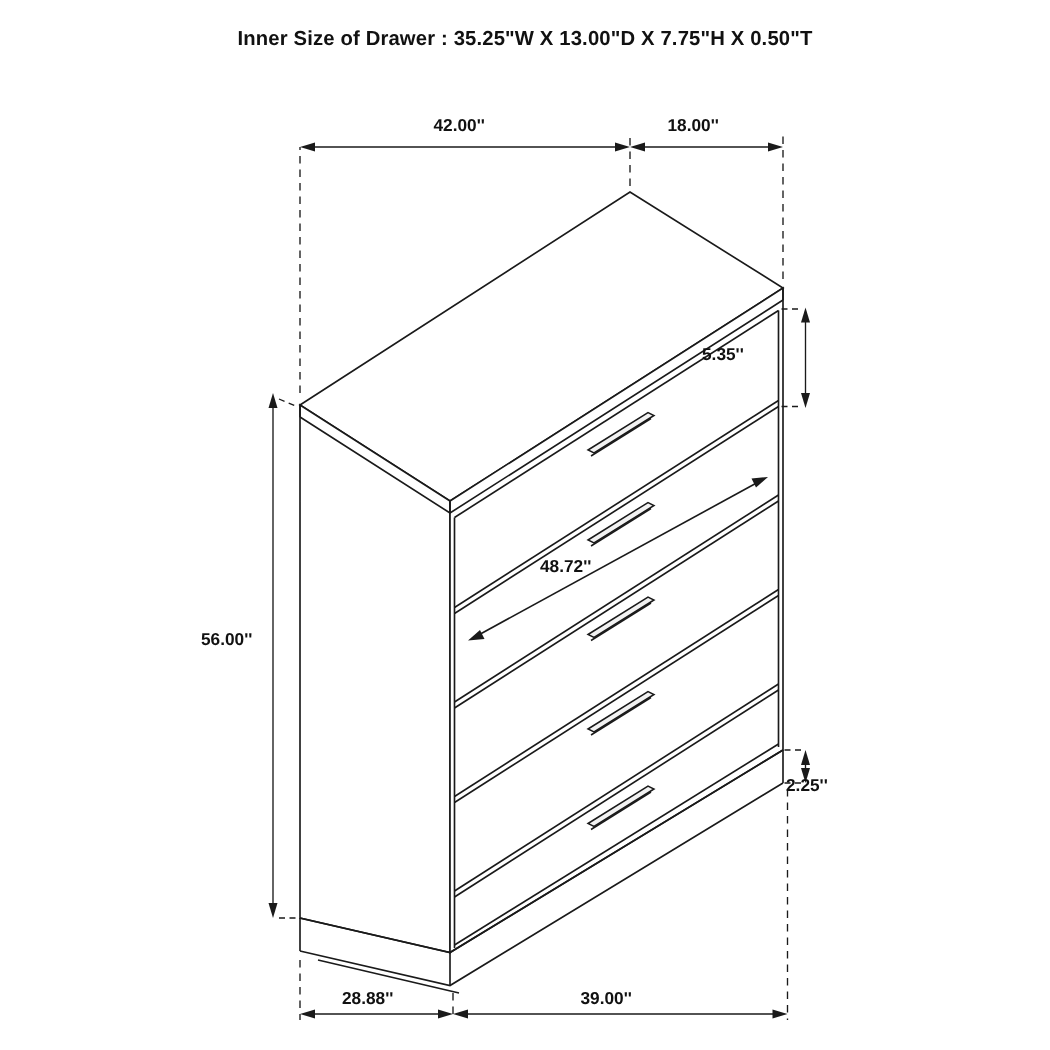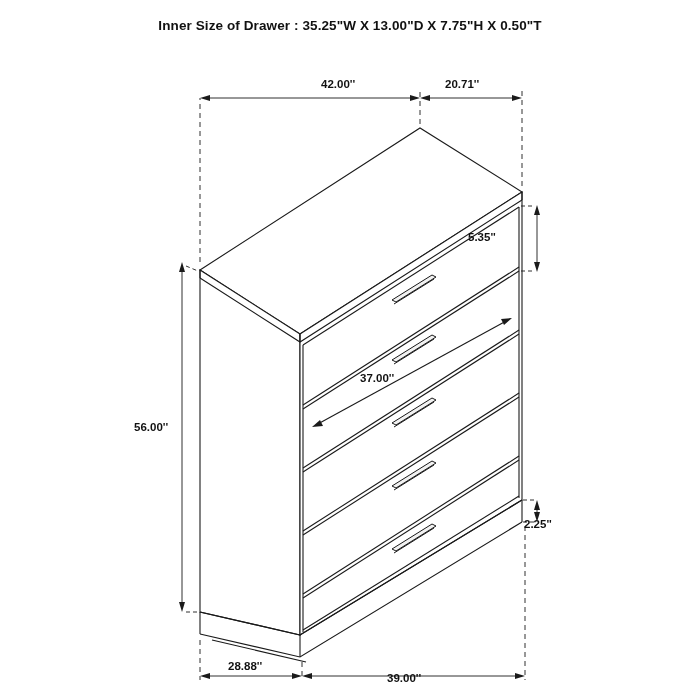--- a/index.html
+++ b/index.html
@@ -168,29 +168,29 @@
         <polygon points="302,676 292,673 292,679" fill="#1a1a1a" stroke="none"></polygon>
 
         <line x1="306" y1="676" x2="521" y2="676"></line>
         <polygon points="302,676 312,673 312,679" fill="#1a1a1a" stroke="none"></polygon>
         <polygon points="525,676 515,673 515,679" fill="#1a1a1a" stroke="none"></polygon>
 
       </g>
     </g>
   </svg>
 
-  <div class="dimlabel" style="left:289px; top:78px;margin-left:32px;">42.00''</div>
+  <div class="dimlabel" style="left:289px; top:78px;">42.00''</div>
 
-  <div class="dimlabel" style="left:445px; top:78px;">20.71''</div>
+  <div class="dimlabel" style="left:445px; top:78px;">18.00''</div>
 
   <div class="dimlabel" style="left:134px; top:421px;">56.00''</div>
 
   <div class="dimlabel" style="left:468px; top:231px;">5.35''</div>
 
-  <div class="dimlabel" style="left:360px; top:372px;">37.00''</div>
+  <div class="dimlabel" style="left:360px; top:372px;">48.72''</div>
 
   <div class="dimlabel" style="left:524px; top:518px;text-align:center;">2.25''</div>
 
   <div class="dimlabel" style="left:228px; top:660px;">28.88''</div>
 
-  <div class="dimlabel" style="left:387px; top:660px;margin-top:12px;">39.00''</div>
+  <div class="dimlabel" style="left:387px; top:660px;">39.00''</div>
 
 </div>
 
 </body></html>

